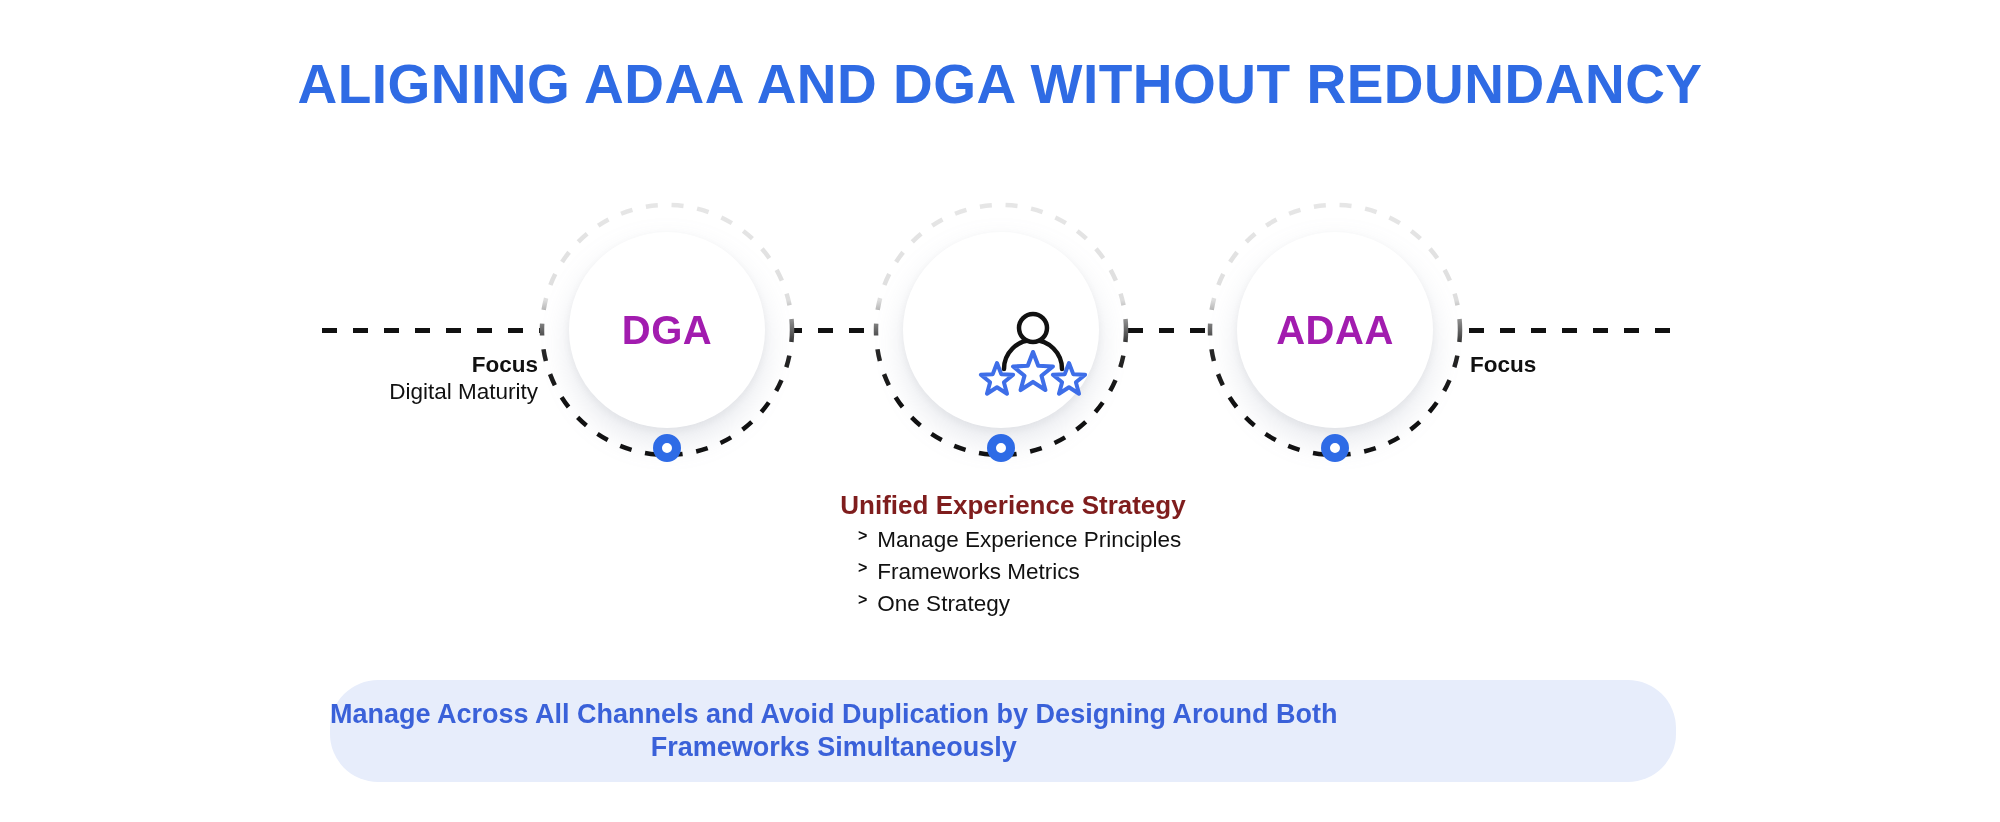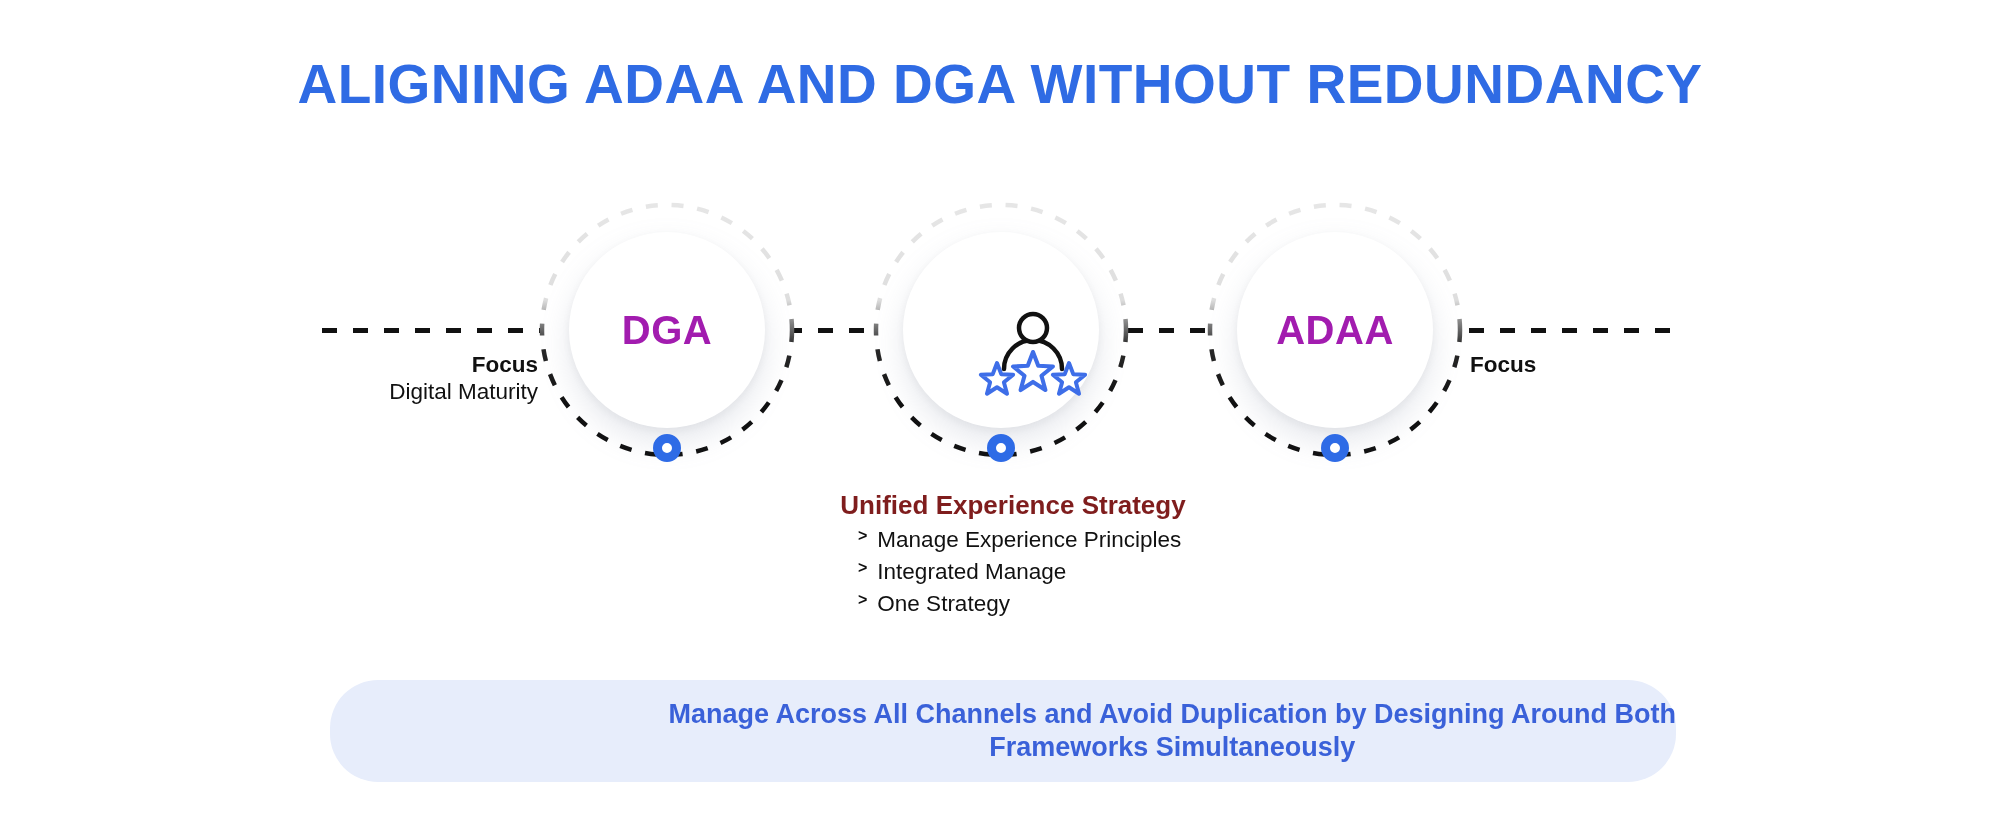--- a/index.html
+++ b/index.html
@@ -118,21 +118,21 @@
     color: #111111;
   }
 
   
   .banner {
     position: absolute;
     left: 330px; top: 680px;
     width: 1346px; height: 102px;
     background: #E7EDFB;
     border-radius: 48px;
-    display: flex; align-items: center; justify-content: flex-end;
+    display: flex; align-items: center; justify-content: flex-start;
     z-index: 2;
   }
   .banner-text {
     text-align: center;
     font-size: 27px;
     font-weight: 700;
     line-height: 33px;
     color: #3A61D9;
   }
   .banner-text span { display: block; }
@@ -204,21 +204,21 @@
   </div>
 
   <div class="strategy-heading">Unified Experience Strategy</div>
   <div class="strategy-list">
     <div class="strategy-item">
       <span class="chevron">&gt;</span>
       <span>Manage Experience Principles</span>
     </div>
     <div class="strategy-item">
       <span class="chevron">&gt;</span>
-      <span>Integrated Manage</span>
+      <span>Frameworks Metrics</span>
     </div>
     <div class="strategy-item">
       <span class="chevron">&gt;</span>
       <span>One Strategy</span>
     </div>
   </div>
 
   <div class="banner">
     <div class="banner-text">
       <span>Manage Across All Channels and Avoid Duplication by Designing Around Both</span>

